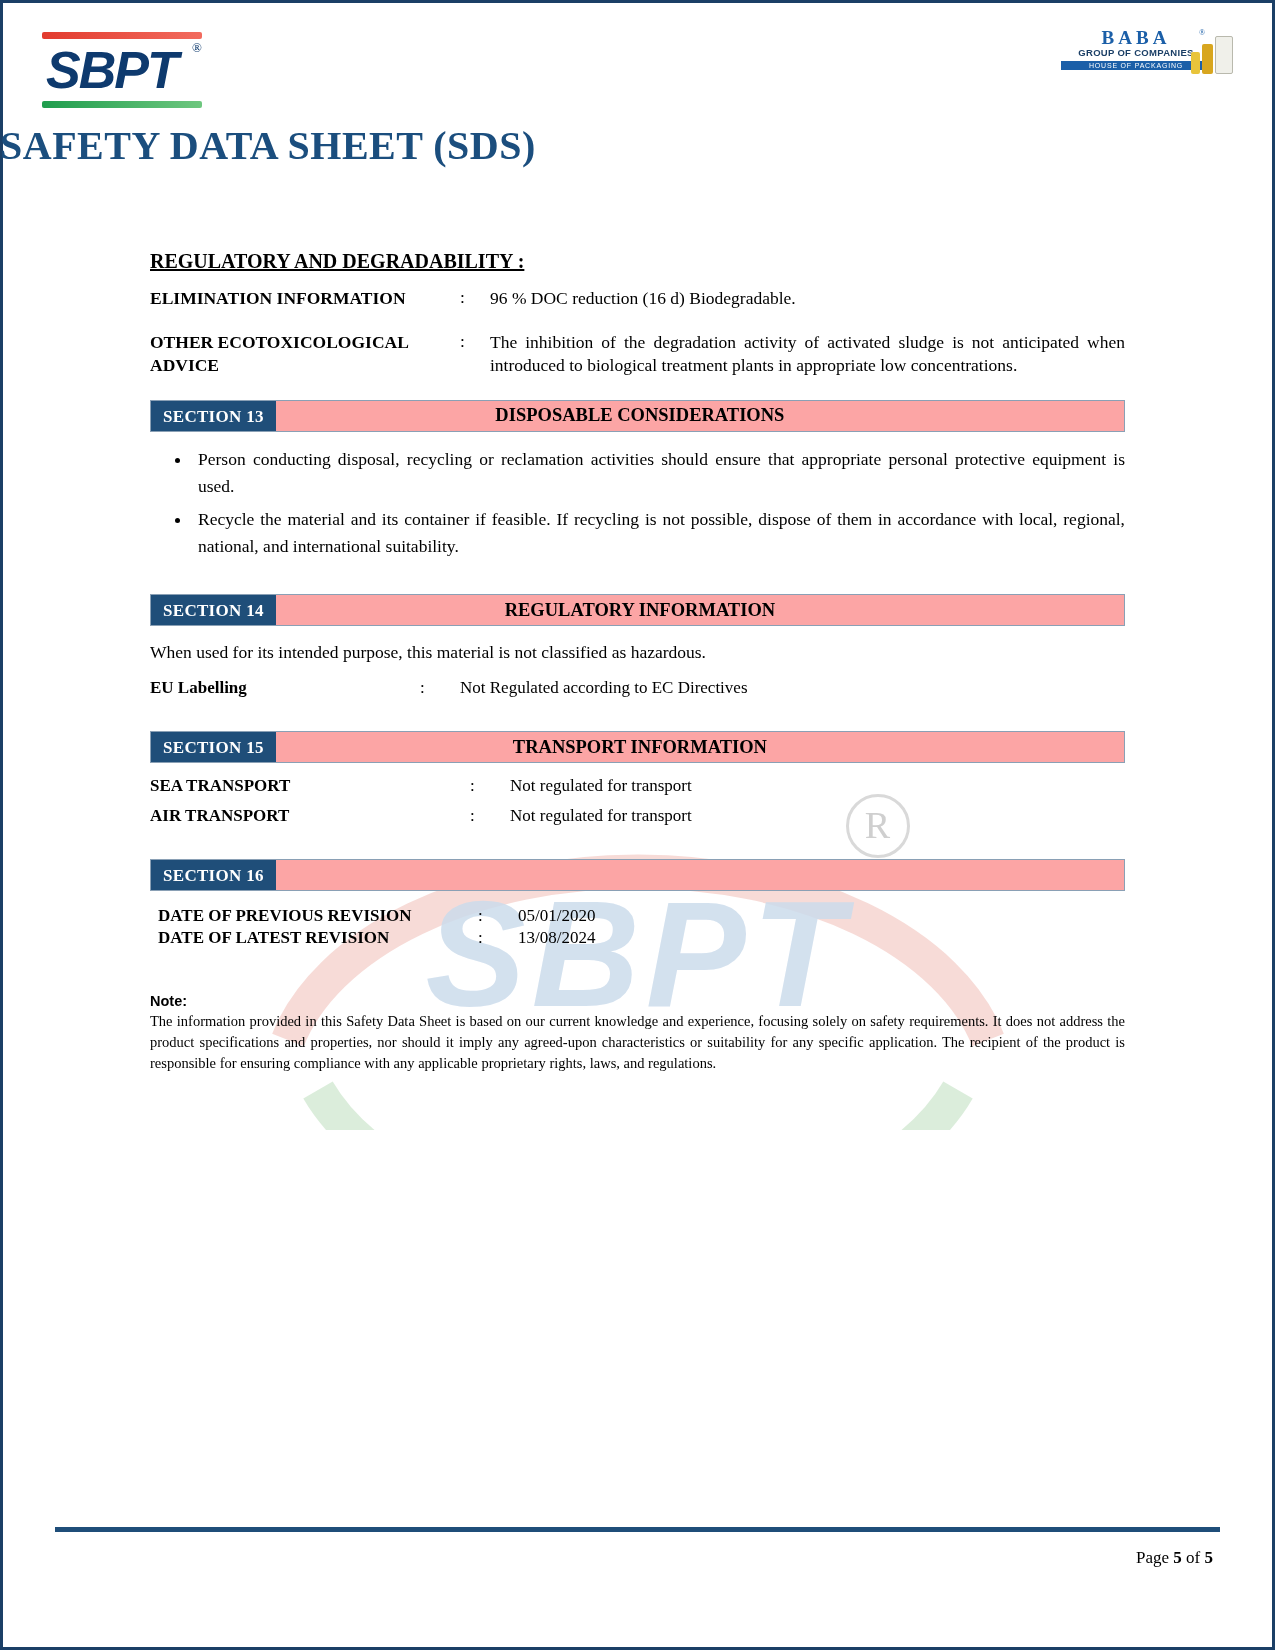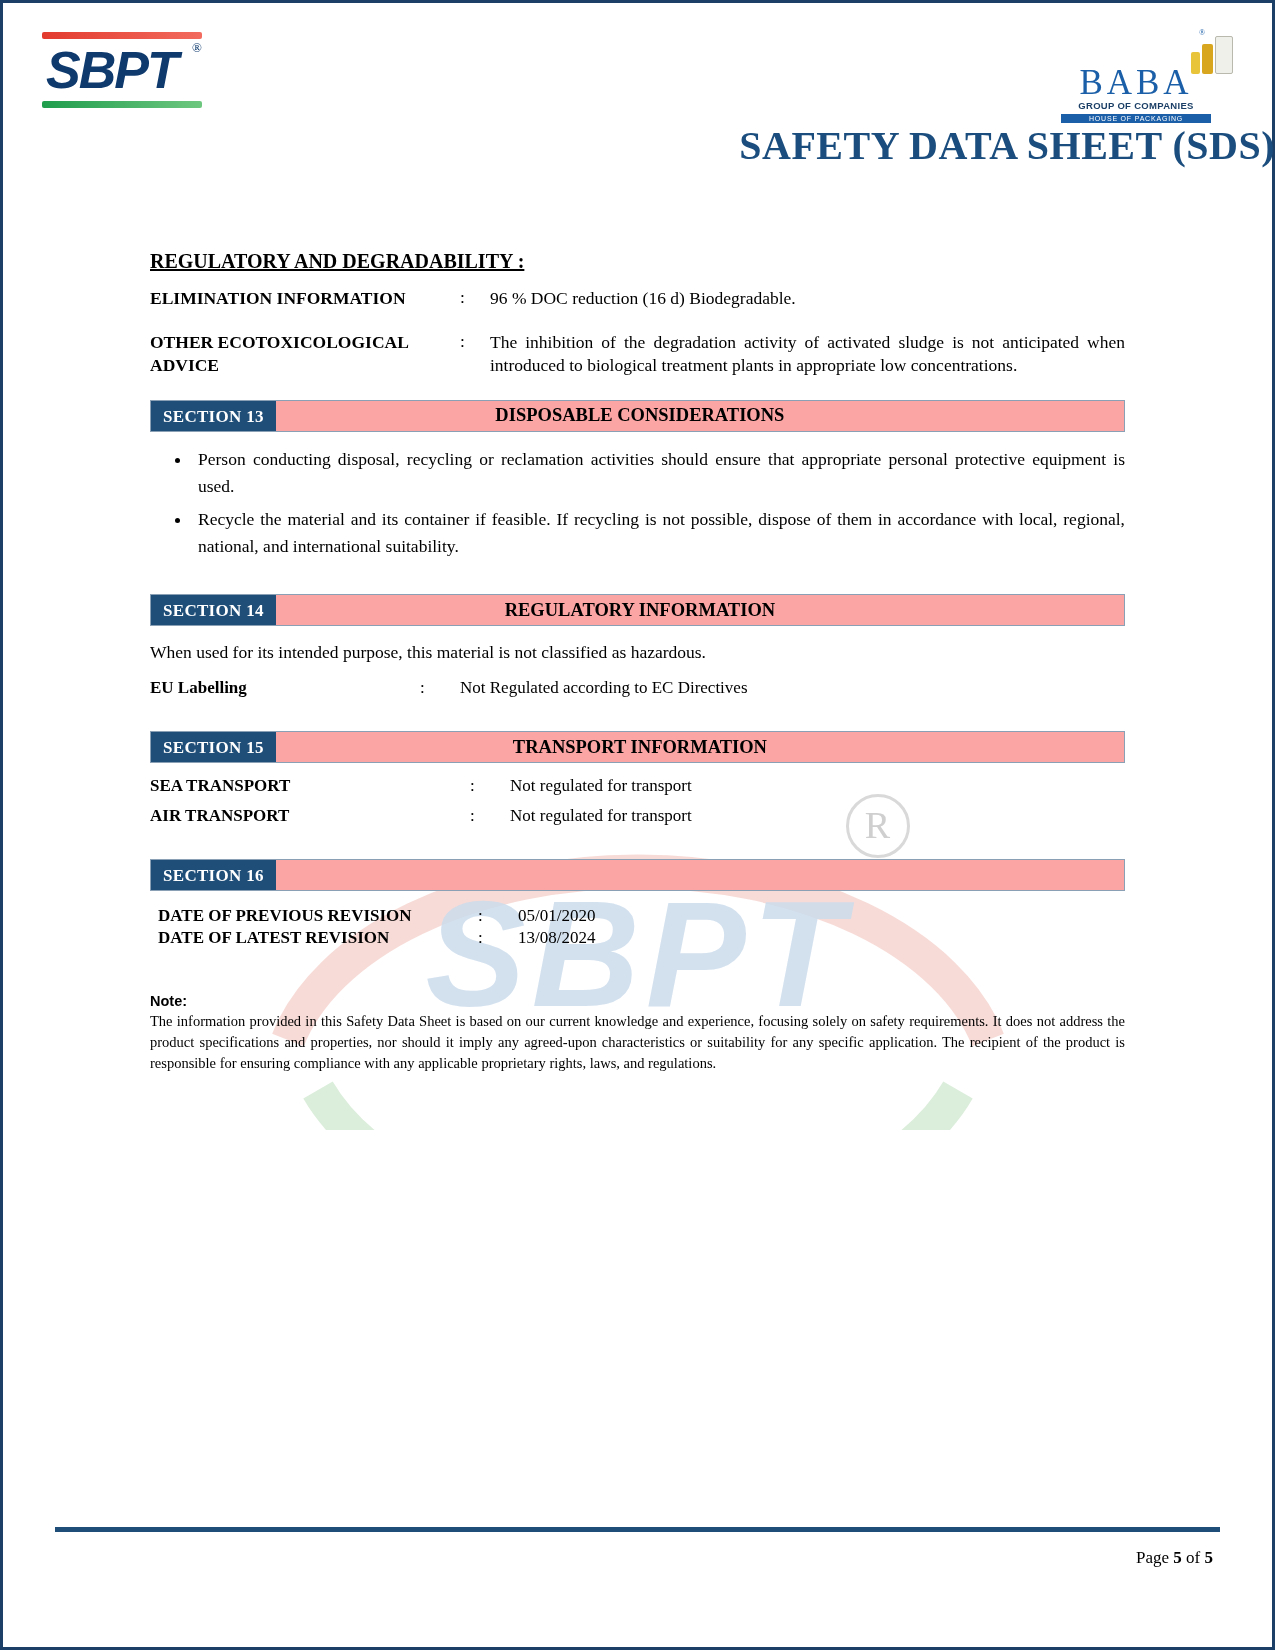--- a/index.html
+++ b/index.html
@@ -70,26 +70,25 @@
   .logo-baba {
     position: absolute;
     right: 44px;
     top: 10px;
     width: 190px;
     height: 70px;
     text-align: center;
   }
   .logo-baba .baba-word {
     font-family: "Liberation Serif", serif;
-    font-size: 35px;
-    font-weight: normal;
+    font-size: 19px;
+    font-weight: bold;
     letter-spacing: 4px;
     color: #1b5fa8;
     line-height: 1;
-    margin-top: 37px;
   }
   .logo-baba .baba-sub {
     font-family: "Liberation Sans", sans-serif;
     font-size: 9.5px;
     font-weight: bold;
     letter-spacing: 0.3px;
     color: #1b3f66;
     line-height: 1.2;
   }
   .logo-baba .baba-bar {
@@ -124,21 +123,21 @@
   }
   .baba-bottles i:nth-child(1) { left: 2px;  width: 9px;  height: 22px; background: #e8c43a; }
   .baba-bottles i:nth-child(2) { left: 13px; width: 11px; height: 30px; background: #d8a61f; }
   .baba-bottles i:nth-child(3) { left: 26px; width: 16px; height: 36px; background: #f0f0ea; border: 1px solid #b9b9ad; }
 
   
   .doc-title {
     position: absolute;
     top: 122px;
     width: 100%;
-    text-align: right;
+    text-align: left;
     font-size: 40px;
     font-weight: bold;
     color: #1b4e7e;
     letter-spacing: 0.5px;
   }
 
   
   .watermark {
     position: absolute;
     left: 50%;

